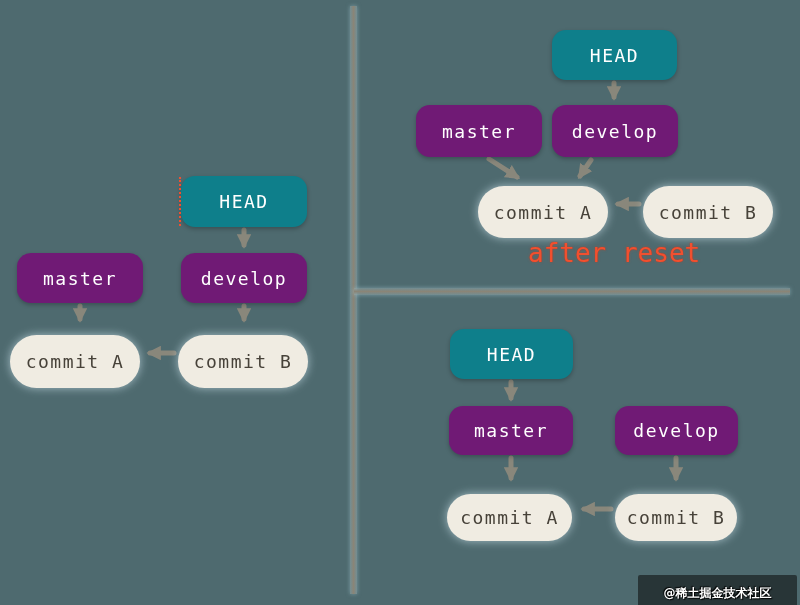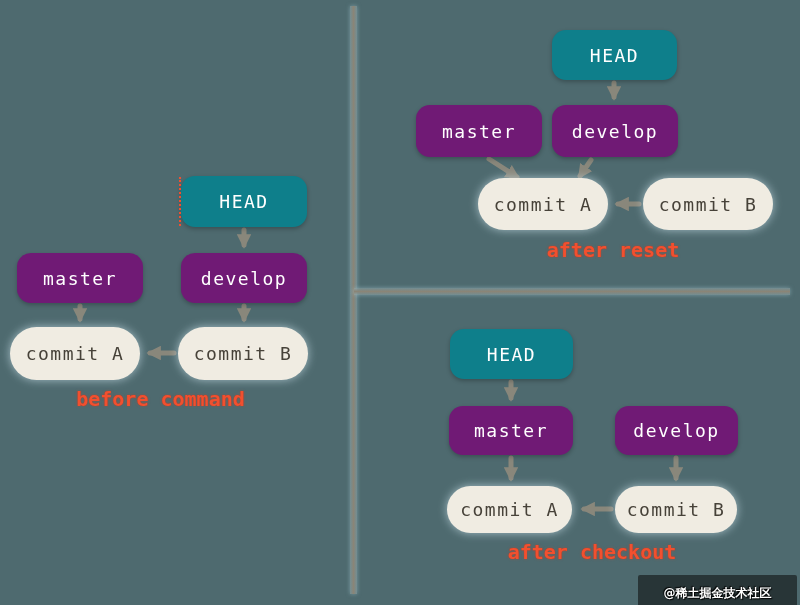--- a/index.html
+++ b/index.html
@@ -12,24 +12,24 @@
   .box {
     position:absolute; display:flex; align-items:center; justify-content:center;
     color:#ffffff; font-size:18px; letter-spacing:1.5px; border-radius:14px;
     box-shadow:0 2px 4px rgba(0,0,0,0.25);
   }
   .box.teal   { background:#0e7f8b; }
   .box.orange { background:#701a75; }
   .pill {
     position:absolute; display:flex; align-items:center; justify-content:center;
     background:#f0ece2; color:#474239; font-size:18px; letter-spacing:1.5px;
-    border-radius:28px; box-shadow:0 0 10px rgba(214,236,246,0.65);
+    border-radius:28px; box-shadow:0 0 10px rgba(214,236,246,0.65);margin-top:8px;
   }
   .caption {
-    position:absolute; color:#f1502f; font-weight:bold; font-size:20px;
+    position:absolute; color:#f1502f; font-weight:normal; font-size:26px;
     text-align:center; white-space:nowrap;
     text-shadow:0 0 1px rgba(178,42,20,0.85), 0 0 3px rgba(241,80,47,0.35);
   }
   .divider-v {
     position:absolute; left:350px; top:6px; width:7px; height:588px;
     background:linear-gradient(to right, rgba(158,186,192,0.45), #8a8577 50%, rgba(158,186,192,0.45));
     box-shadow:0 0 4px rgba(170,205,215,0.5);
   }
   .divider-h {
     position:absolute; left:354px; top:288px; width:436px; height:7px;
@@ -81,31 +81,29 @@
 
   <div class="divider-v"></div>
   <div class="divider-h"></div>
 
   <div class="box teal" style="left:181px; top:176px; width:126px; height:51px">HEAD</div>
   <div class="dotted-accent"></div>
   <div class="box orange" style="left:17px; top:253px; width:126px; height:50px">master</div>
   <div class="box orange" style="left:181px; top:253px; width:126px; height:50px">develop</div>
   <div class="pill" style="left:10px; top:327px; width:130px; height:53px">commit A</div>
   <div class="pill" style="left:178px; top:327px; width:130px; height:53px">commit B</div>
-  <div class="caption" style="left:53px; top:387px; width:215px">before command</div>
 
   <div class="box teal" style="left:552px; top:30px; width:125px; height:50px">HEAD</div>
   <div class="box orange" style="left:416px; top:105px; width:126px; height:52px">master</div>
   <div class="box orange" style="left:552px; top:105px; width:126px; height:52px">develop</div>
   <div class="pill" style="left:478px; top:178px; width:130px; height:52px">commit A</div>
   <div class="pill" style="left:643px; top:178px; width:130px; height:52px">commit B</div>
   <div class="caption" style="left:528px; top:238px; width:170px">after reset</div>
 
   <div class="box teal" style="left:450px; top:329px; width:123px; height:50px">HEAD</div>
   <div class="box orange" style="left:449px; top:406px; width:124px; height:49px">master</div>
   <div class="box orange" style="left:615px; top:406px; width:123px; height:49px">develop</div>
   <div class="pill" style="left:447px; top:486px; width:125px; height:47px">commit A</div>
   <div class="pill" style="left:615px; top:486px; width:122px; height:47px">commit B</div>
-  <div class="caption" style="left:484px; top:540px; width:216px">after checkout</div>
 
   <div class="watermark">@稀土掘金技术社区</div>
 
 </div>
 
 </body></html>

